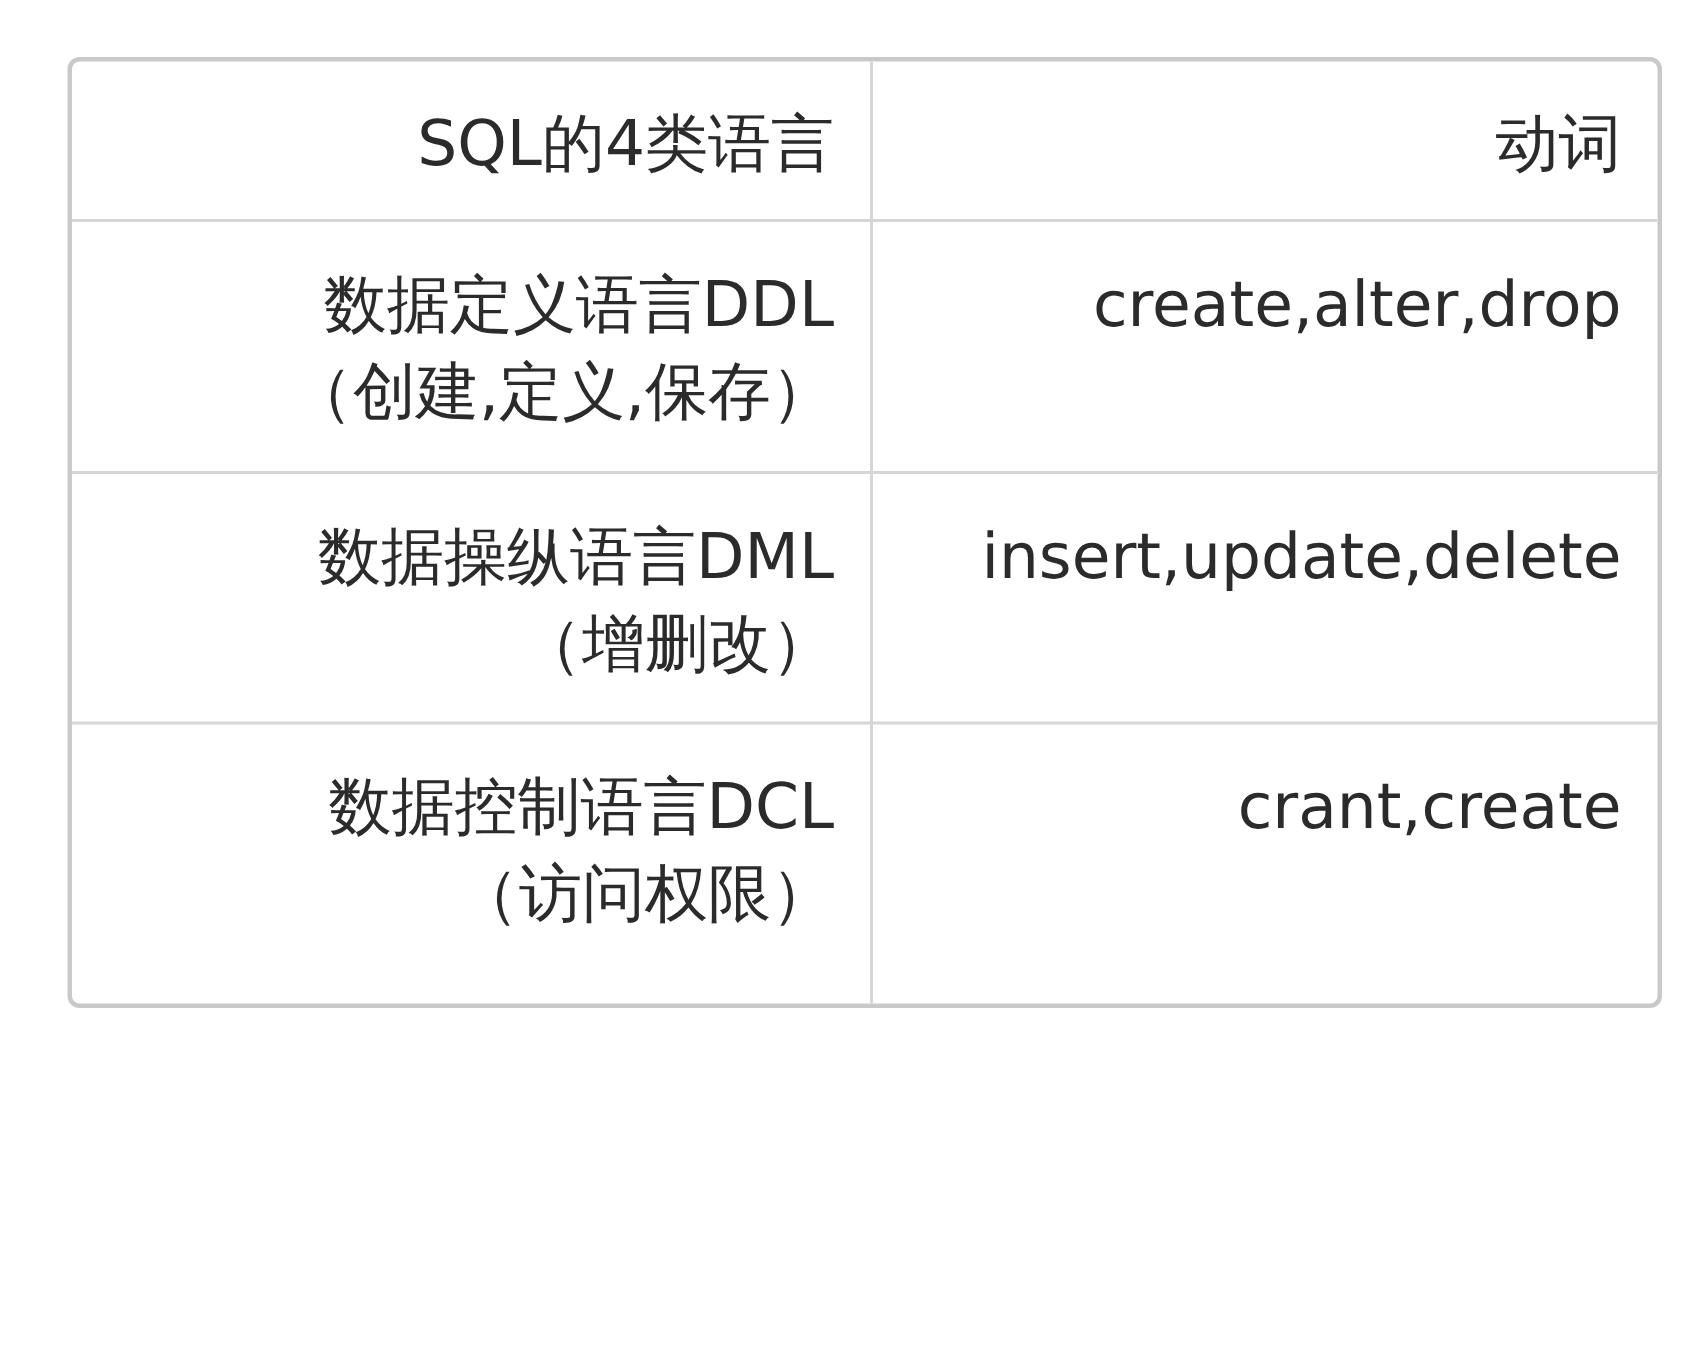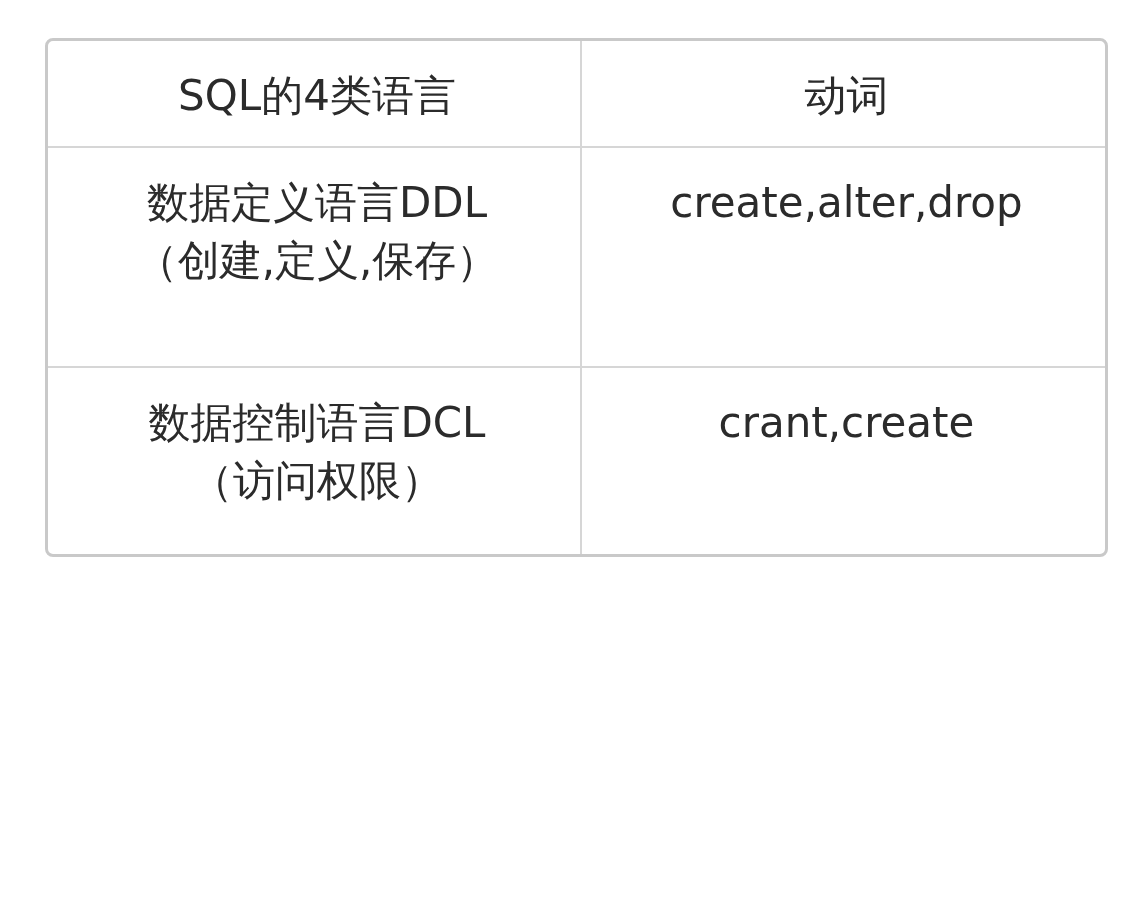--- a/index.html
+++ b/index.html
@@ -21,59 +21,64 @@
     background: #ffffff;
     box-sizing: border-box;
   }
   table.sql-table {
     width: 100%;
     border-collapse: collapse;
     table-layout: fixed;
   }
   table.sql-table td, table.sql-table th {
     vertical-align: top;
-    text-align: center;
+    text-align: right;
     font-weight: normal;
     color: #2b2b2b;
     font-size: 42px;
     line-height: 1.38;
     padding: 26px 24px 20px 30px;
     white-space: pre-line;
     box-sizing: border-box;
     border: 0;
   }
   
   table.sql-table td.col-lang, table.sql-table th.col-lang {
     border-right: 2px solid #d6d6d6;
     width: 533px;
   }
   table.sql-table tr.grid-row > * {
     border-bottom: 2px solid #d6d6d6;
   }
   tr.header-row > * { height: 106px; }
-  tr.row-0 > * { height: 220px; }
+  tr.row-0 > * { height: 168px; }
   tr.row-1 > * { height: 167px; }
   tr.row-2 > * { height: 167px; }
   tr.row-3 > * { height: 187px; margin-top: 36px; }
 </style>
 </head>
 <body>
 
 <div class="table-wrap">
   <table class="sql-table">
     <tbody>
       <tr class="header-row grid-row">
         <th class="col-lang">SQL的4类语言</th>
         <th class="col-verbs">动词</th>
       </tr>
       <tr class="row-0 grid-row">
         <td class="col-lang">数据定义语言DDL
 （创建,定义,保存）</td>
         <td class="col-verbs">create,alter,drop</td>
       </tr>
+      <tr class="row-2 grid-row">
+        <td class="col-lang">数据操纵语言DML
+（增删改）</td>
+        <td class="col-verbs">insert,update,delete</td>
+      </tr>
       <tr class="row-3">
         <td class="col-lang">数据控制语言DCL
 （访问权限）</td>
         <td class="col-verbs">crant,create</td>
       </tr>
     </tbody>
   </table>
 </div>
 
 </body></html>

